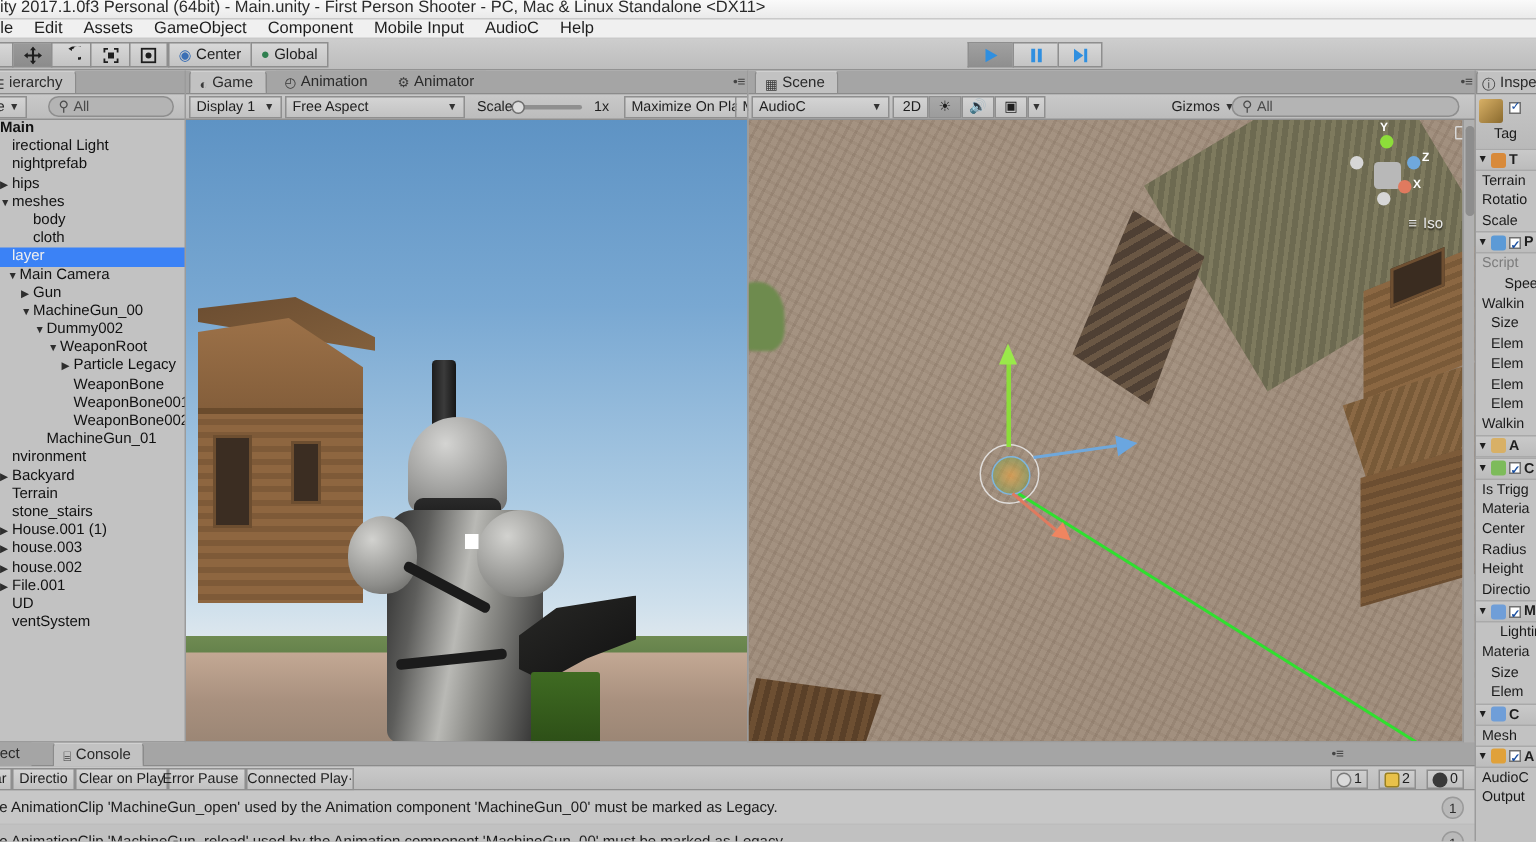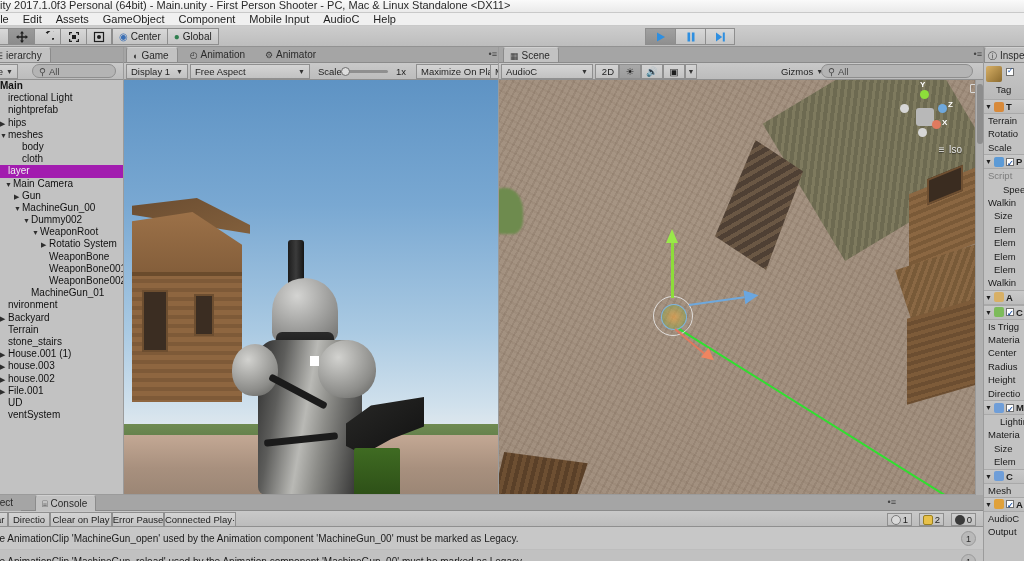--- a/index.html
+++ b/index.html
@@ -100,21 +100,21 @@
     font-size: 9.5px; color: #4a4a4a; cursor: text;
   }
 
   
   #hierarchy { left: 0; top: 47px; width: 148px; height: 448px; }
   .hier-list { position: absolute; left: 0; top: 33px; right: 0; bottom: 0; overflow: hidden; }
   .hrow {
     height: 12.2px; line-height: 12.2px; font-size: 10px; color: #111;
     white-space: nowrap; cursor: pointer; position: relative;
   }
-  .hrow.sel { background: #a21caf; color: #efefef; }
+  .hrow.sel { background: #3b82f6; color: #efefef; }
   .hrow.bold { font-weight: bold; }
   .arw { display: inline-block; width: 8px; font-size: 7px; color: #2e2e2e; }
   .scene-menu { position: absolute; right: 3px; top: 0; font-size: 9px; color: #3a3a3a; }
 
   
   #gameview { left: 124px; top: 47px; width: 375px; height: 448px; }
   .gv-canvas { position: absolute; left: 0; top: 33px; width: 375px; height: 415px; overflow: hidden; background: #8fb5d8; }
   .sky { position: absolute; inset: 0;
     background: linear-gradient(#5e93c4 0%, #79a8d2 30%, #a9c9e2 60%, #cfe0ec 78%, #dfe8ee 84%); }
   .grass { position: absolute; left: 0; right: 0; top: 83%; height: 5%;
@@ -372,21 +372,21 @@
           <div class="hrow"><span class="arw">▶</span><span>hips</span></div>
           <div class="hrow"><span class="arw">▼</span><span>meshes</span></div>
           <div class="hrow" style="padding-left: 14px;"><span class="arw"></span><span>body</span></div>
           <div class="hrow" style="padding-left: 14px;"><span class="arw"></span><span>cloth</span></div>
           <div class="hrow sel"><span class="arw"></span><span>layer</span></div>
           <div class="hrow" style="padding-left: 5px;"><span class="arw">▼</span><span>Main Camera</span></div>
           <div class="hrow" style="padding-left: 14px;"><span class="arw">▶</span><span>Gun</span></div>
           <div class="hrow" style="padding-left: 14px;"><span class="arw">▼</span><span>MachineGun_00</span></div>
           <div class="hrow" style="padding-left: 23px;"><span class="arw">▼</span><span>Dummy002</span></div>
           <div class="hrow" style="padding-left: 32px;"><span class="arw">▼</span><span>WeaponRoot</span></div>
-          <div class="hrow" style="padding-left: 41px;"><span class="arw">▶</span><span>Rotatio System</span></div>
+          <div class="hrow" style="padding-left: 41px;"><span class="arw">▶</span><span>Particle Legacy</span></div>
           <div class="hrow" style="padding-left: 41px;"><span class="arw"></span><span>WeaponBone</span></div>
           <div class="hrow" style="padding-left: 41px;"><span class="arw"></span><span>WeaponBone001</span></div>
           <div class="hrow" style="padding-left: 41px;"><span class="arw"></span><span>WeaponBone002</span></div>
           <div class="hrow" style="padding-left: 23px;"><span class="arw"></span><span>MachineGun_01</span></div>
           <div class="hrow"><span class="arw"></span><span>nvironment</span></div>
           <div class="hrow"><span class="arw">▶</span><span>Backyard</span></div>
           <div class="hrow"><span class="arw"></span><span>Terrain</span></div>
           <div class="hrow"><span class="arw"></span><span>stone_stairs</span></div>
           <div class="hrow"><span class="arw">▶</span><span>House.001 (1)</span></div>
           <div class="hrow"><span class="arw">▶</span><span>house.003</span></div>
@@ -643,21 +643,21 @@
       <div id="console-buttons">
           <div class="sbtn" style="left: -22px; width: 30px; justify-content: center;">
             <span>Clear</span>
           </div>
           <div class="sbtn" style="left: 8px; width: 42px; justify-content: center;">
             <span>Directio</span>
           </div>
           <div class="sbtn" style="left: 50px; width: 62px; justify-content: center;">
             <span>Clear on Play</span>
           </div>
-          <div class="sbtn" style="left: 112px; width: 52px; justify-content: center;">
+          <div class="sbtn" style="left: 112px; width: 52px; justify-content: flex-end;">
             <span>Error Pause</span>
           </div>
           <div class="sbtn" style="left: 164px; width: 72px; justify-content: center;">
             <span>Connected Play·</span>
           </div>
         </div>
       <div class="counter" style="right:72px;">
         <span class="cico" style="background:#d9d9d9;border:1px solid #7a7a7a;"></span>
         <span>1</span>
       </div>

